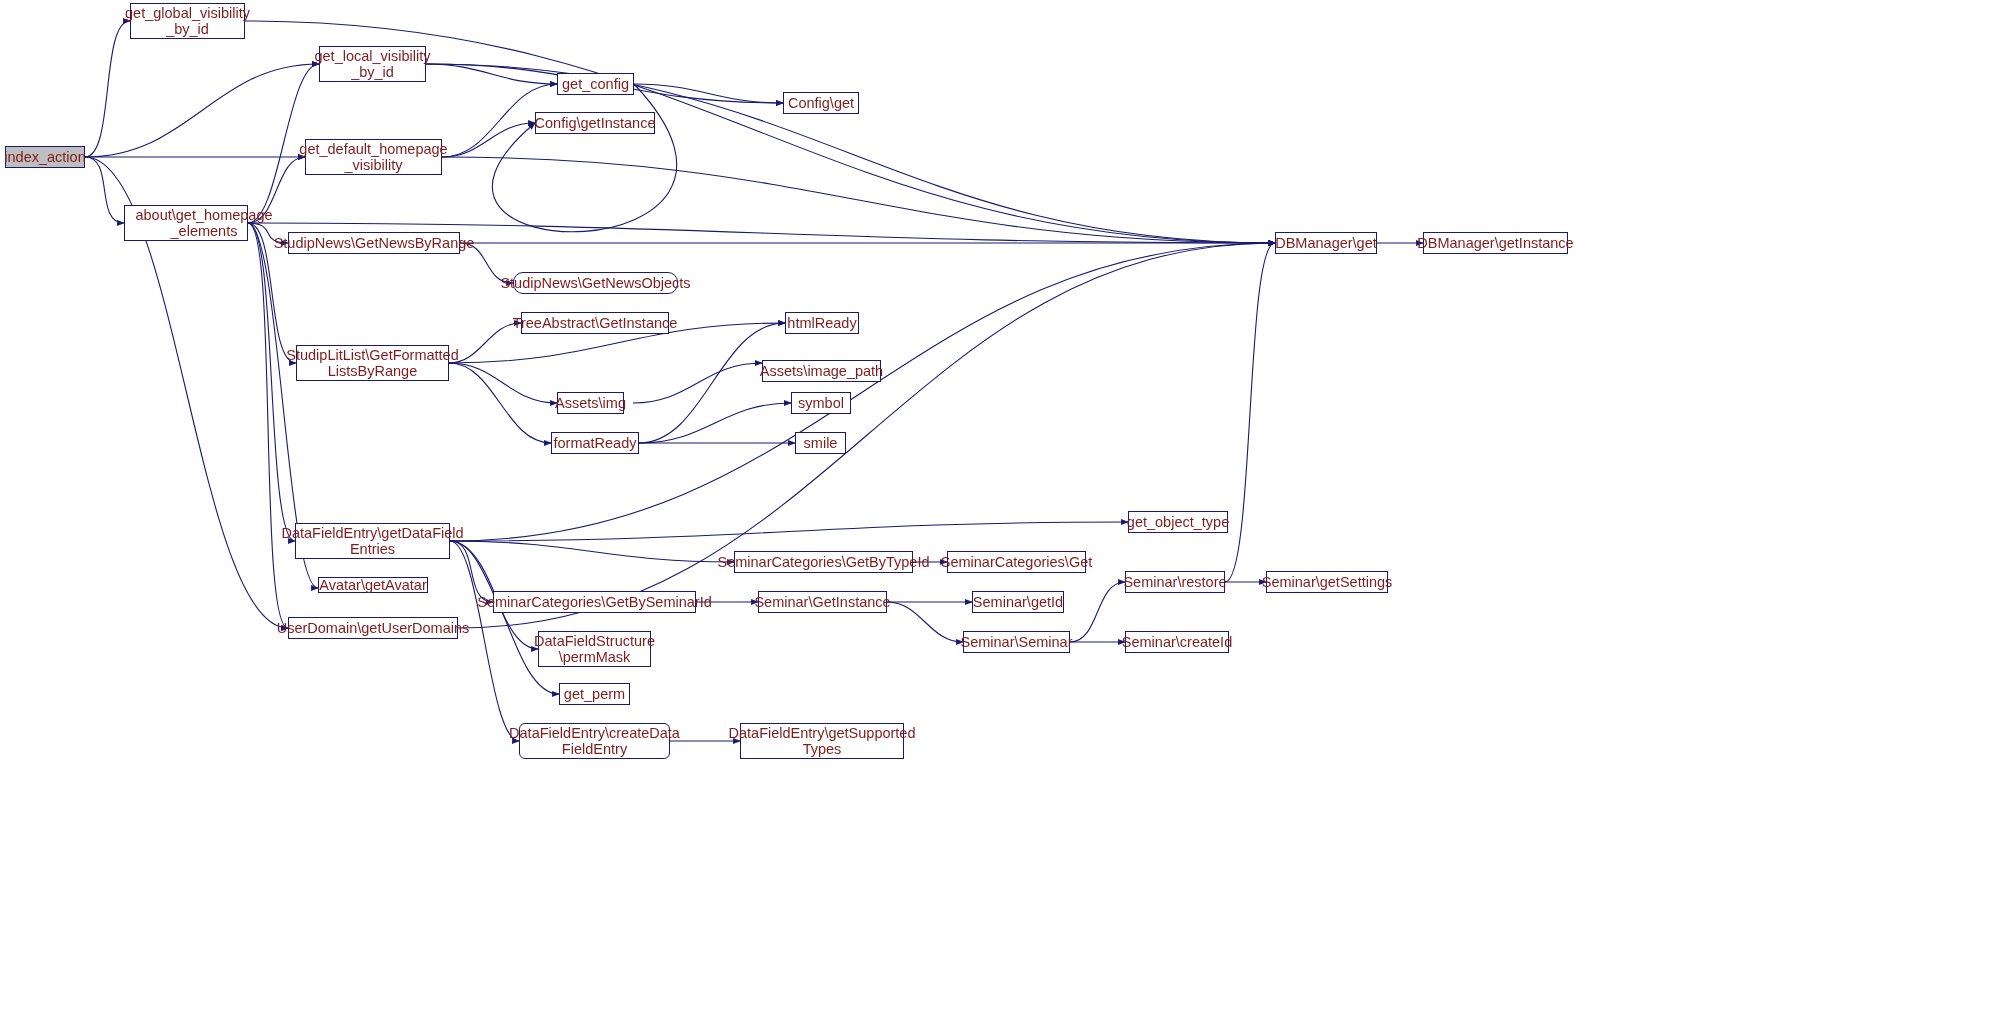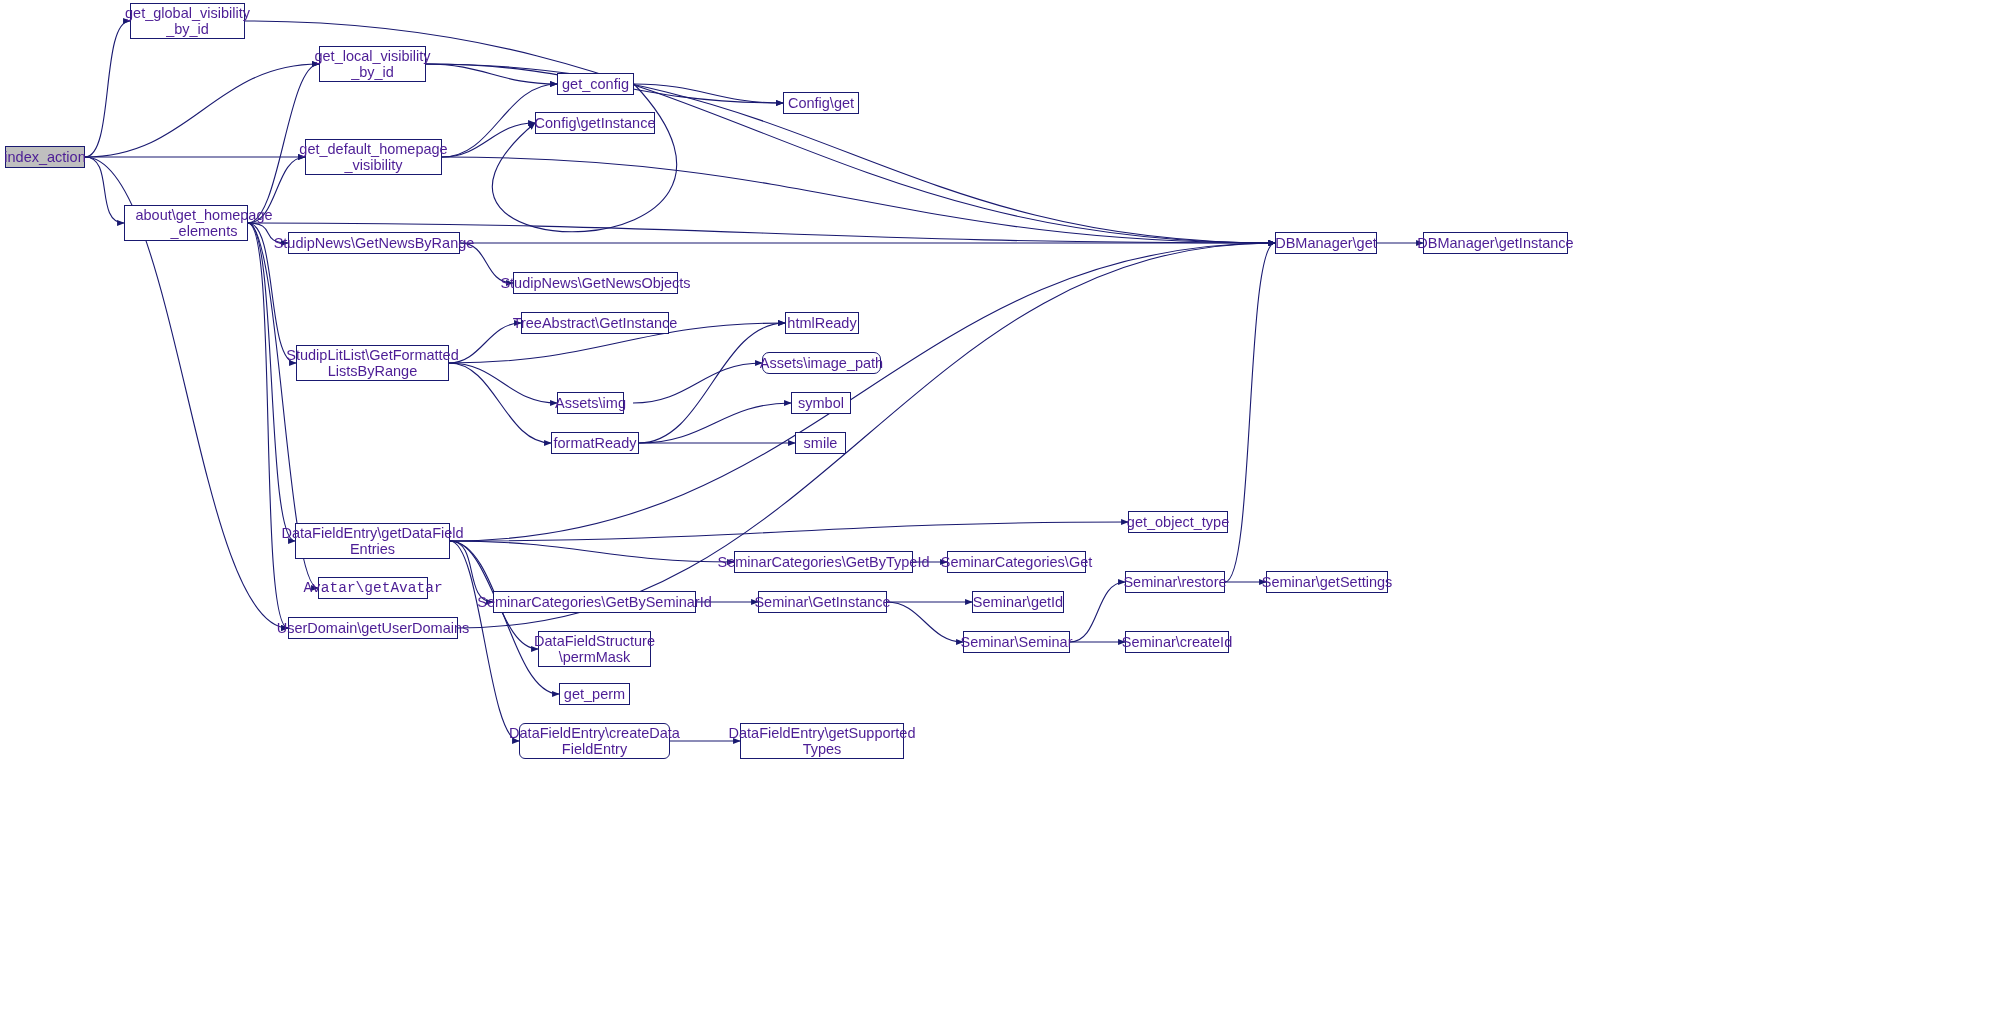--- a/index.html
+++ b/index.html
@@ -21,21 +21,21 @@
     top: 0;
     width: 1992px;
     height: 1024px;
     pointer-events: none;
   }
   .node {
     position: absolute;
     box-sizing: border-box;
     border: 1px solid #191970;
     background: #ffffff;
-    color: #4c1d95;
+    color: #7f1d1d;
     font-size: 14.5px;
     line-height: 16px;
     display: flex;
     align-items: center;
     justify-content: center;
     text-align: center;
     white-space: pre;
     z-index: 2;
   }
   .node.current {
@@ -109,38 +109,38 @@
     <div class="node" style="left: 319px; top: 46px; width: 107px; height: 36px;">get_local_visibility
 _by_id</div>
     <div class="node" style="left: 557px; top: 73px; width: 77px; height: 22px;">get_config</div>
     <div class="node" style="left: 783px; top: 92px; width: 76px; height: 22px;">Config\get</div>
     <div class="node" style="left: 535px; top: 112px; width: 120px; height: 22px;">Config\getInstance</div>
     <div class="node" style="left: 305px; top: 139px; width: 137px; height: 36px;">get_default_homepage
 _visibility</div>
     <div class="node" style="left: 124px; top: 205px; width: 124px; height: 36px; padding-left: 36px;">about\get_homepage
 _elements</div>
     <div class="node" style="left: 288px; top: 232px; width: 172px; height: 22px;">StudipNews\GetNewsByRange</div>
-    <div class="node" style="left: 513px; top: 272px; width: 165px; height: 22px;">StudipNews\GetNewsObjects</div>
+    <div class="node" style="left: 513px; top: 272px; width: 165px; height: 22px; border-radius: 10px;">StudipNews\GetNewsObjects</div>
     <div class="node" style="left: 1275px; top: 232px; width: 102px; height: 22px;">DBManager\get</div>
     <div class="node" style="left: 1423px; top: 232px; width: 145px; height: 22px;">DBManager\getInstance</div>
     <div class="node" style="left: 521px; top: 312px; width: 148px; height: 22px;">TreeAbstract\GetInstance</div>
     <div class="node" style="left: 296px; top: 345px; width: 153px; height: 36px;">StudipLitList\GetFormatted
 ListsByRange</div>
     <div class="node" style="left: 785px; top: 312px; width: 74px; height: 22px;">htmlReady</div>
-    <div class="node" style="left: 762px; top: 352px; width: 119px; height: 22px; border-radius: 7px;">Assets\image_path</div>
+    <div class="node" style="left: 762px; top: 360px; width: 119px; height: 22px;">Assets\image_path</div>
     <div class="node" style="left: 557px; top: 392px; width: 67px; height: 22px;">Assets\img</div>
     <div class="node" style="left: 791px; top: 392px; width: 60px; height: 22px;">symbol</div>
     <div class="node" style="left: 551px; top: 432px; width: 88px; height: 22px;">formatReady</div>
     <div class="node" style="left: 795px; top: 432px; width: 51px; height: 22px;">smile</div>
     <div class="node" style="left: 295px; top: 523px; width: 155px; height: 36px;">DataFieldEntry\getDataField
 Entries</div>
     <div class="node" style="left: 1128px; top: 511px; width: 100px; height: 22px;">get_object_type</div>
     <div class="node" style="left: 734px; top: 551px; width: 179px; height: 22px;">SeminarCategories\GetByTypeId</div>
     <div class="node" style="left: 947px; top: 551px; width: 139px; height: 22px;">SeminarCategories\Get</div>
-    <div class="node" style="left: 318px; top: 577px; width: 110px; height: 22px; font-family: Liberation Mono, monospace;">Avatar\getAvatar</div>
+    <div class="node" style="left: 318px; top: 577px; width: 110px; height: 16px;">Avatar\getAvatar</div>
     <div class="node" style="left: 493px; top: 591px; width: 203px; height: 22px;">SeminarCategories\GetBySeminarId</div>
     <div class="node" style="left: 758px; top: 591px; width: 129px; height: 22px;">Seminar\GetInstance</div>
     <div class="node" style="left: 972px; top: 591px; width: 92px; height: 22px;">Seminar\getId</div>
     <div class="node" style="left: 1125px; top: 571px; width: 100px; height: 22px;">Seminar\restore</div>
     <div class="node" style="left: 1266px; top: 571px; width: 122px; height: 22px;">Seminar\getSettings</div>
     <div class="node" style="left: 288px; top: 617px; width: 170px; height: 22px;">UserDomain\getUserDomains</div>
     <div class="node" style="left: 538px; top: 631px; width: 113px; height: 36px;">DataFieldStructure
 \permMask</div>
     <div class="node" style="left: 963px; top: 631px; width: 107px; height: 22px;">Seminar\Seminar</div>
     <div class="node" style="left: 1125px; top: 631px; width: 104px; height: 22px;">Seminar\createId</div>

